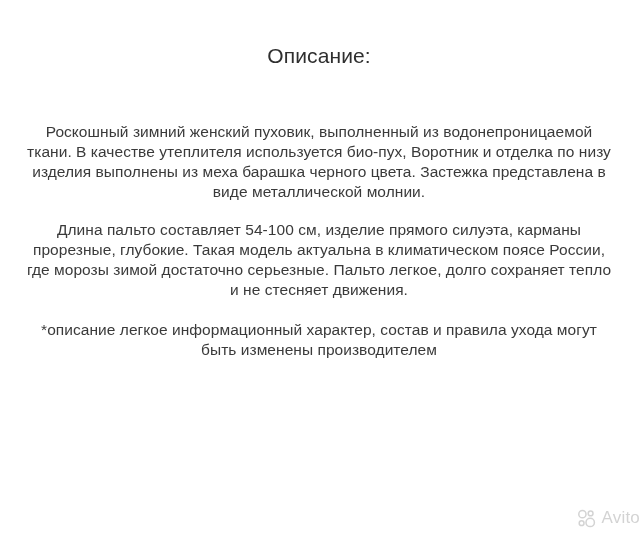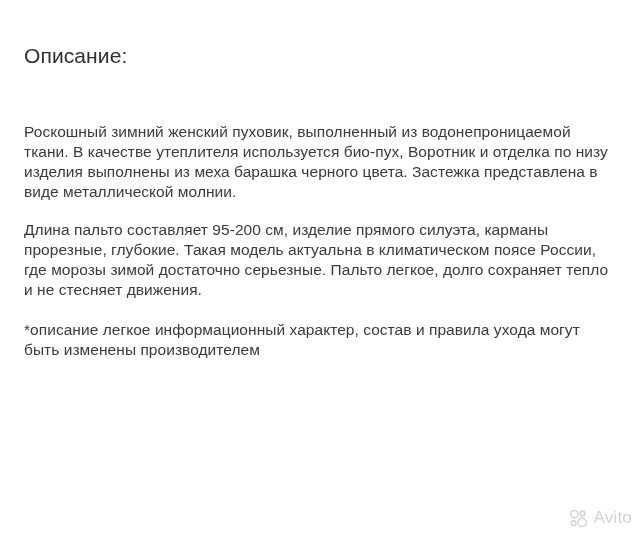--- a/index.html
+++ b/index.html
@@ -13,20 +13,21 @@
     font-family: "Liberation Sans", sans-serif;
     color: #2b2b2b;
     overflow: hidden;
     position: relative;
   }
   .page {
     position: absolute;
     inset: 0;
     padding: 30px 26px 8px 24px;
     box-sizing: border-box;
+    text-align: center;
   }
   .title {
     font-size: 21px;
     line-height: 28px;
     font-weight: 400;
     color: #2f2f2f;
     letter-spacing: 0.1px;
     margin: 12px 0 0 0;
   }
   .body-block {
@@ -42,21 +43,21 @@
   }
   .para.note {
     margin-top: 20px;
   }
   .para:last-child {
     margin-bottom: 0;
   }
   
   .watermark {
     position: absolute;
-    right: 8px;
+    right: 0;
     bottom: 12px;
     display: flex;
     align-items: center;
     gap: 6px;
     opacity: 0.38;
   }
   .wm-logo {
     width: 19px;
     height: 19px;
     position: relative;
@@ -70,21 +71,21 @@
 </style>
 </head>
 <body>
 
 <div class="page">
 
   <h1 class="title">Описание:</h1>
 
   <div class="body-block">
     <p class="para">Роскошный зимний женский пуховик, выполненный из водонепроницаемой ткани. В качестве утеплителя используется био-пух, Воротник и отделка по низу изделия выполнены из меха барашка черного цвета. Застежка представлена в виде металлической молнии.</p>
-    <p class="para">Длина пальто составляет 95-200 см, изделие прямого силуэта, карманы прорезные, глубокие. Такая модель актуальна в климатическом поясе России, где морозы зимой достаточно серьезные. Пальто легкое, долго сохраняет тепло и не стесняет движения.</p>
+    <p class="para">Длина пальто составляет 54-100 см, изделие прямого силуэта, карманы прорезные, глубокие. Такая модель актуальна в климатическом поясе России, где морозы зимой достаточно серьезные. Пальто легкое, долго сохраняет тепло и не стесняет движения.</p>
     <p class="para note">*описание легкое информационный характер, состав и правила ухода могут быть изменены производителем</p>
   </div>
 
   <div class="watermark">
     <span class="wm-logo">
       <svg width="19" height="19" viewBox="0 0 19 19" xmlns="http://www.w3.org/2000/svg">
         <circle cx="5.4" cy="5.2" r="3.6" fill="none" stroke="#8d8d8d" stroke-width="1.5"></circle>
         <circle cx="13.6" cy="4.4" r="2.4" fill="none" stroke="#8d8d8d" stroke-width="1.5"></circle>
         <circle cx="4.6" cy="14.2" r="2.4" fill="none" stroke="#8d8d8d" stroke-width="1.5"></circle>
         <circle cx="13.2" cy="13.4" r="4.2" fill="none" stroke="#8d8d8d" stroke-width="1.5"></circle>

